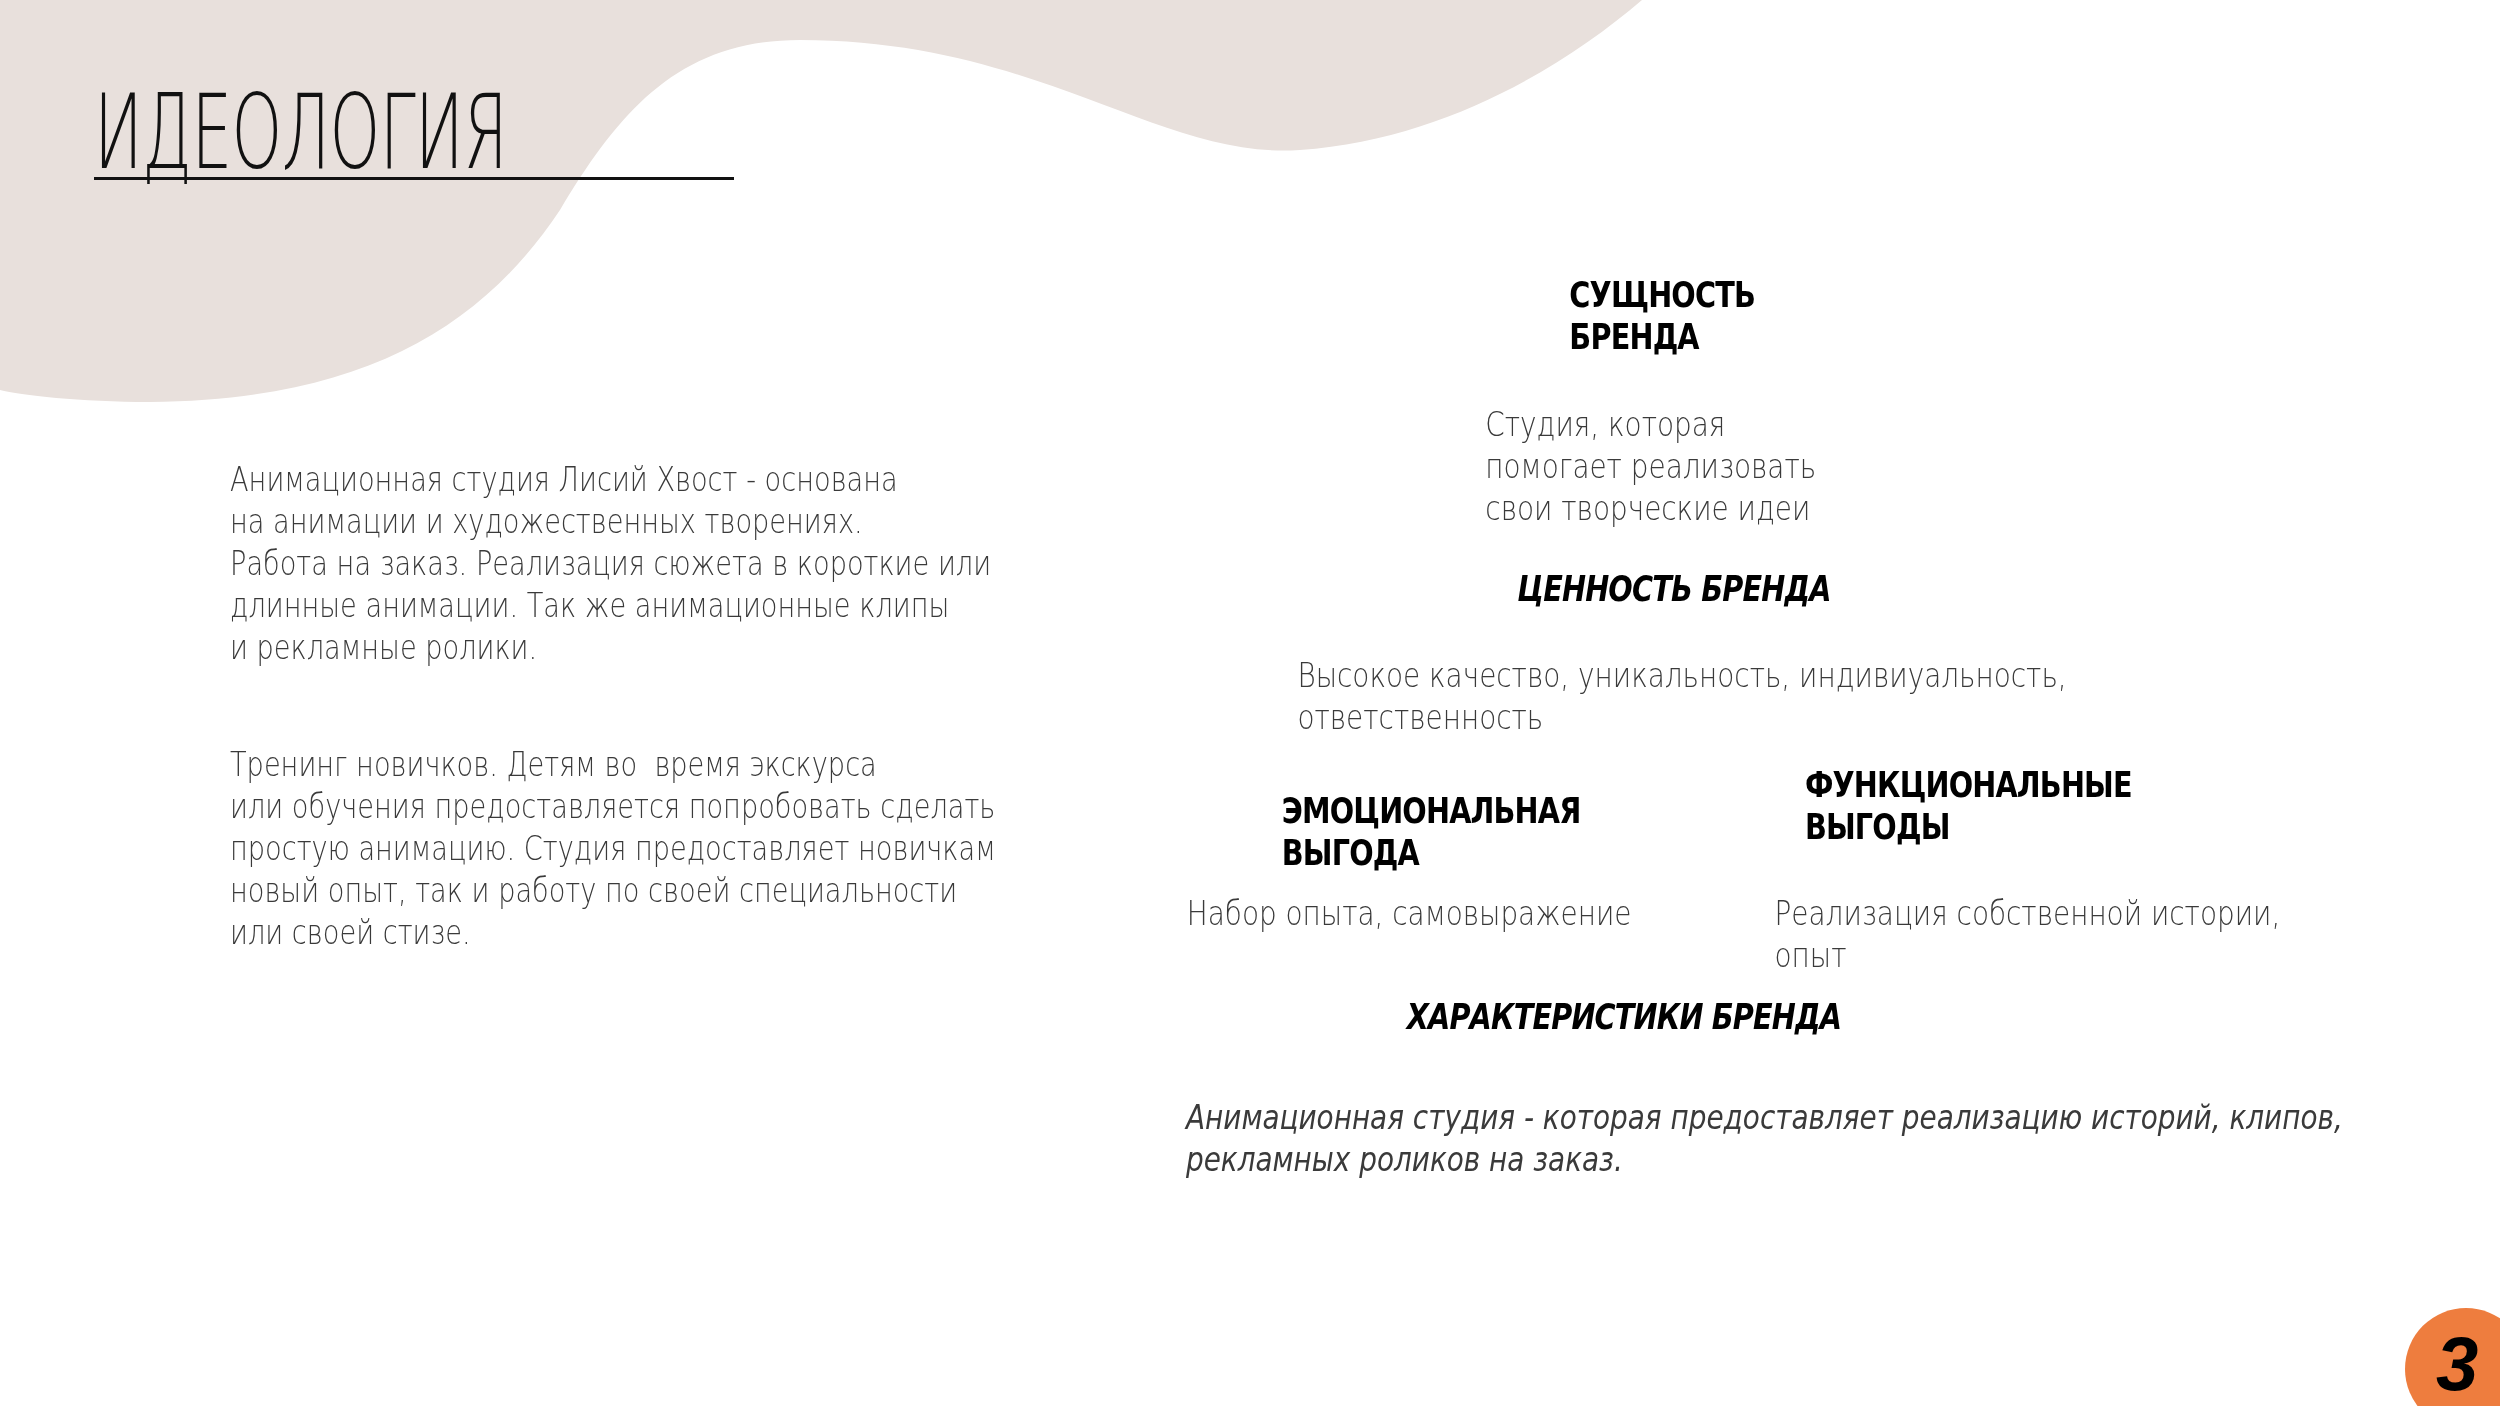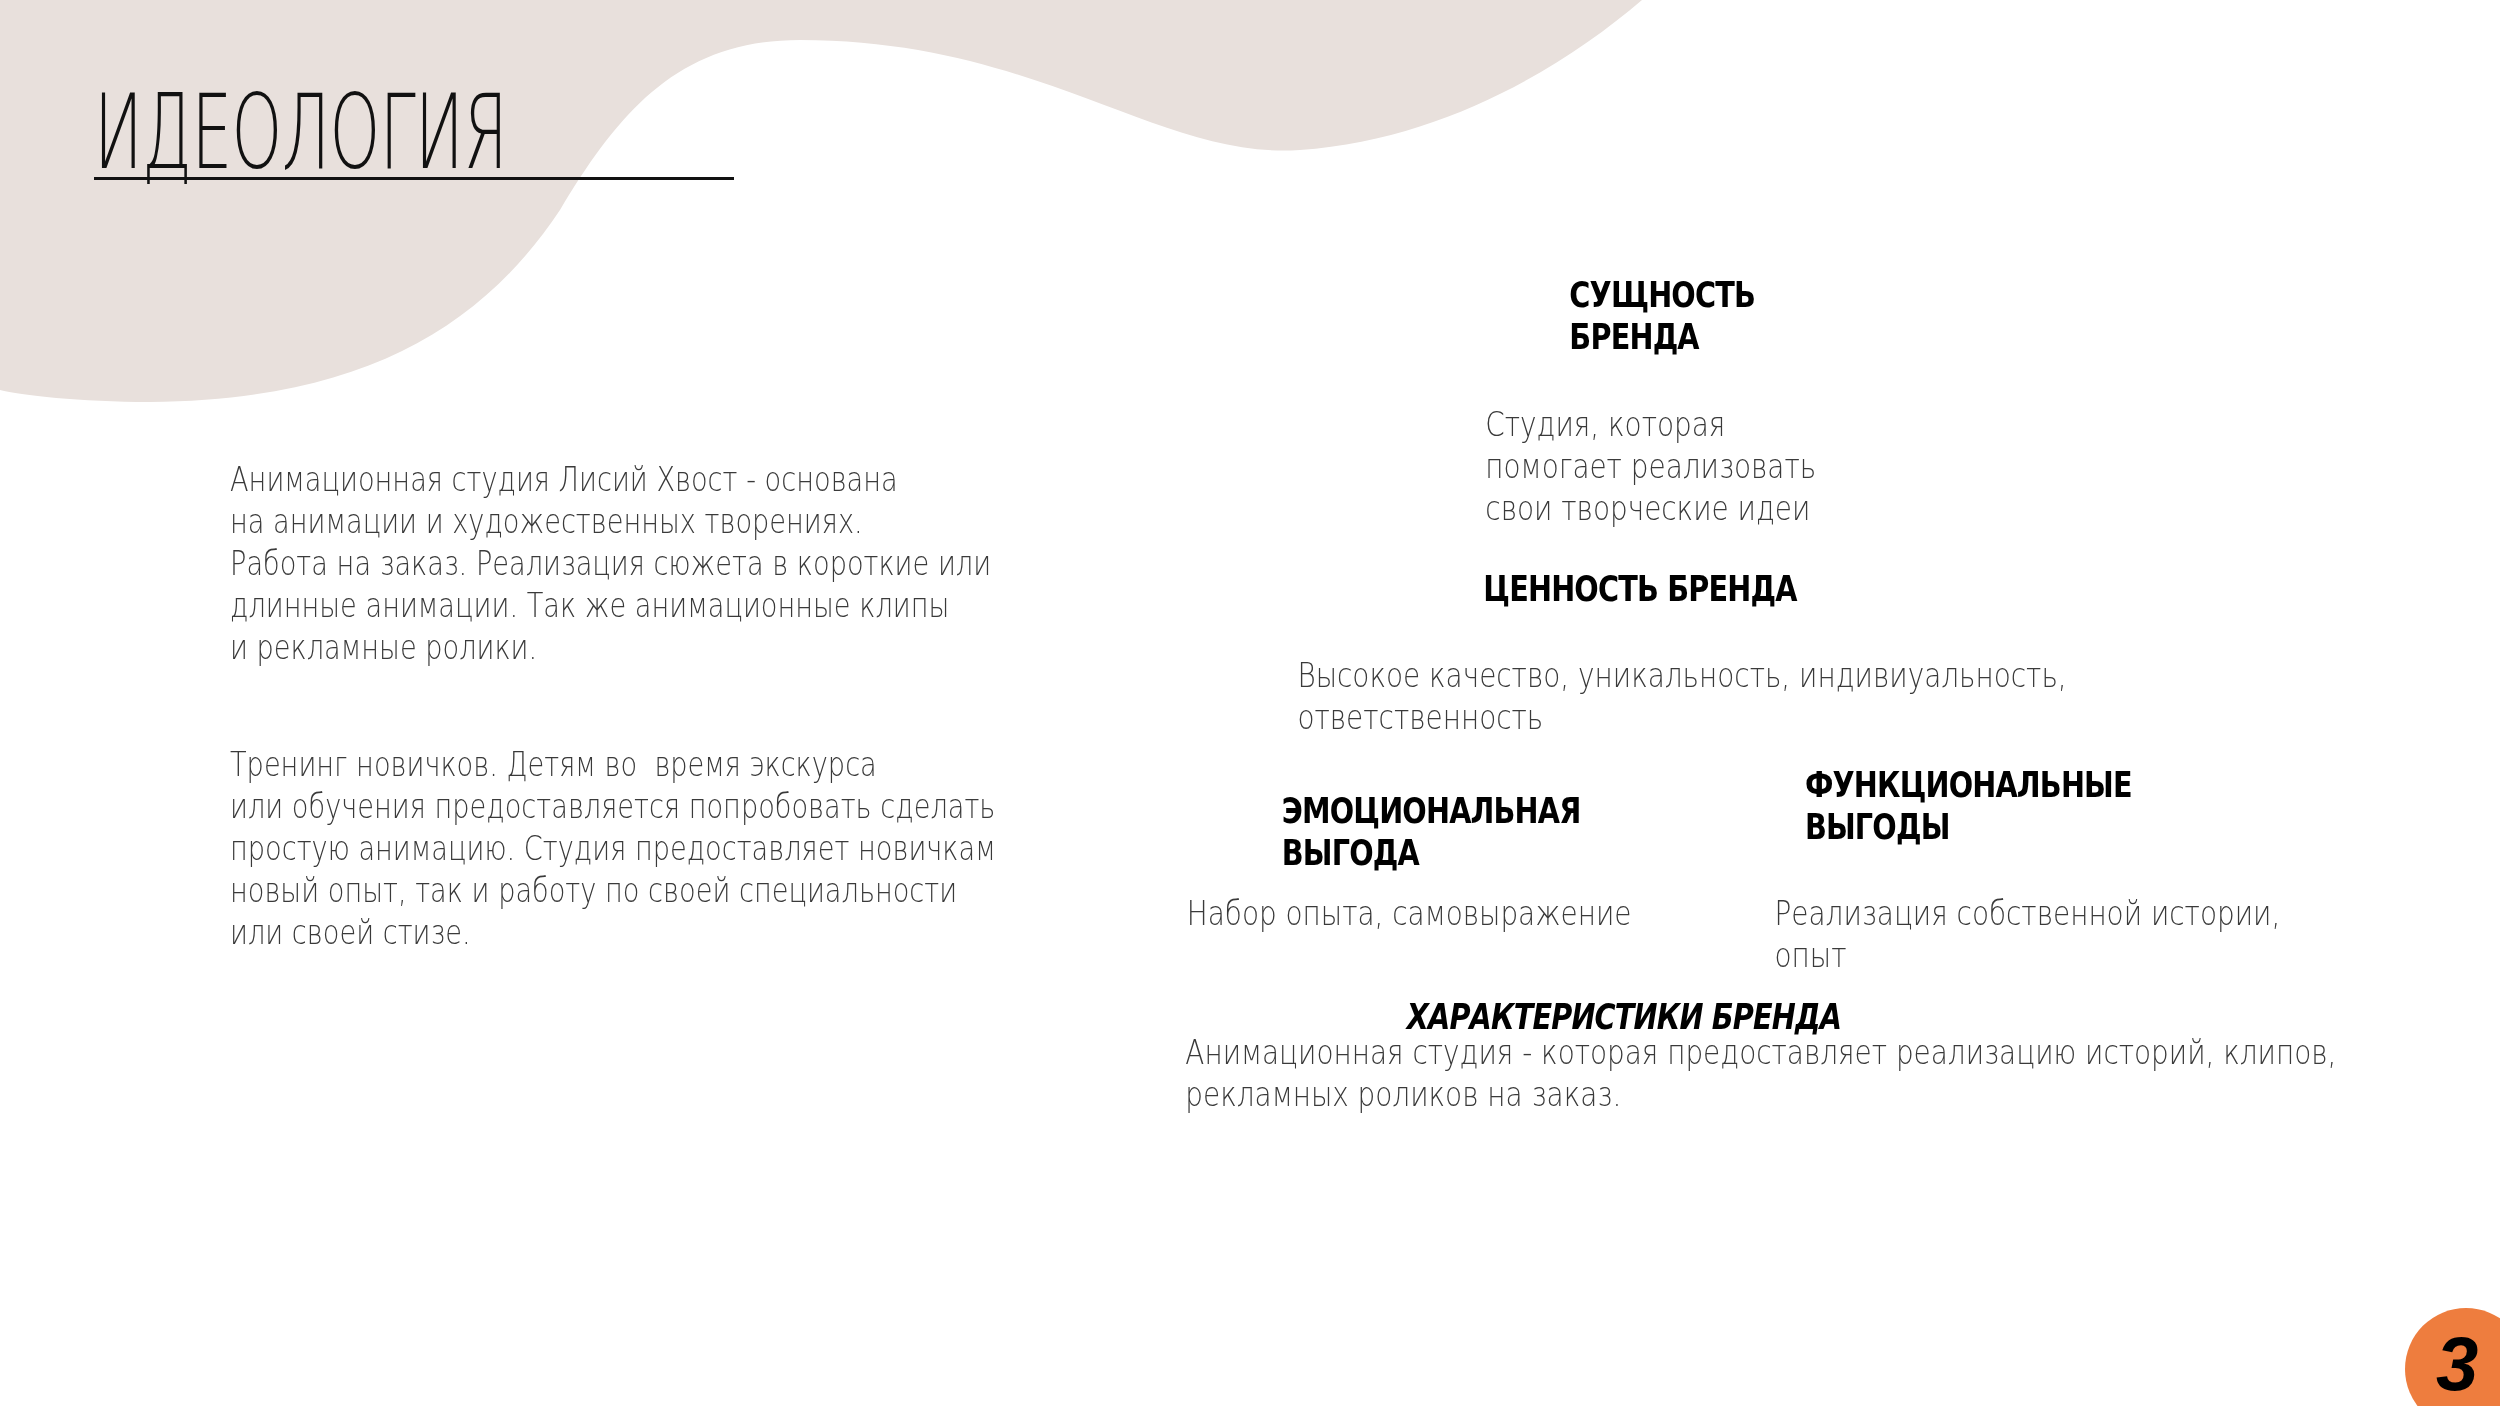--- a/index.html
+++ b/index.html
@@ -76,21 +76,21 @@
 <div class="center-wrap" style="left:1540px; width:400px; top:256px;">
   <div class="inner heading">СУЩНОСТЬ
 БРЕНДА</div>
 </div>
 <div class="center-wrap" style="left:1440px; width:600px; top:385px;">
   <div class="inner desc">Студия, которая
 помогает реализовать
 свои творческие идеи</div>
 </div>
 
-<div class="center-wrap" style="left:1440px; width:600px; top:550px;">
+<div class="center-wrap" style="left:1474px; width:600px; top:550px;font-style:italic;">
   <div class="inner heading">ЦЕННОСТЬ БРЕНДА</div>
 </div>
 <div class="center-wrap" style="left:1204px; width:1000px; top:636px;">
   <div class="inner desc">Высокое качество, уникальность, индивиуальность,
 ответственность</div>
 </div>
 
 <div class="center-wrap" style="left:1240px; width:500px; top:772px;">
   <div class="inner heading">ЭМОЦИОНАЛЬНАЯ
 ВЫГОДА</div>
@@ -104,19 +104,19 @@
 ВЫГОДЫ</div>
 </div>
 <div class="center-wrap" style="left:1710px; width:600px; top:874px;">
   <div class="inner desc">Реализация собственной истории,
 опыт</div>
 </div>
 
 <div class="center-wrap" style="left:1350px; width:800px; top:978px;font-style:italic;">
   <div class="inner heading">ХАРАКТЕРИСТИКИ БРЕНДА</div>
 </div>
-<div class="center-wrap" style="left:1050px; width:1400px; top:1013px;">
+<div class="center-wrap" style="left:1050px; width:1400px; top:1078px;font-style:italic;">
   <div class="inner desc">Анимационная студия - которая предоставляет реализацию историй, клипов,
 рекламных роликов на заказ.</div>
 </div>
 
 <div class="badge"></div>
 <div class="badge-num">3</div>
 
 </body></html>

